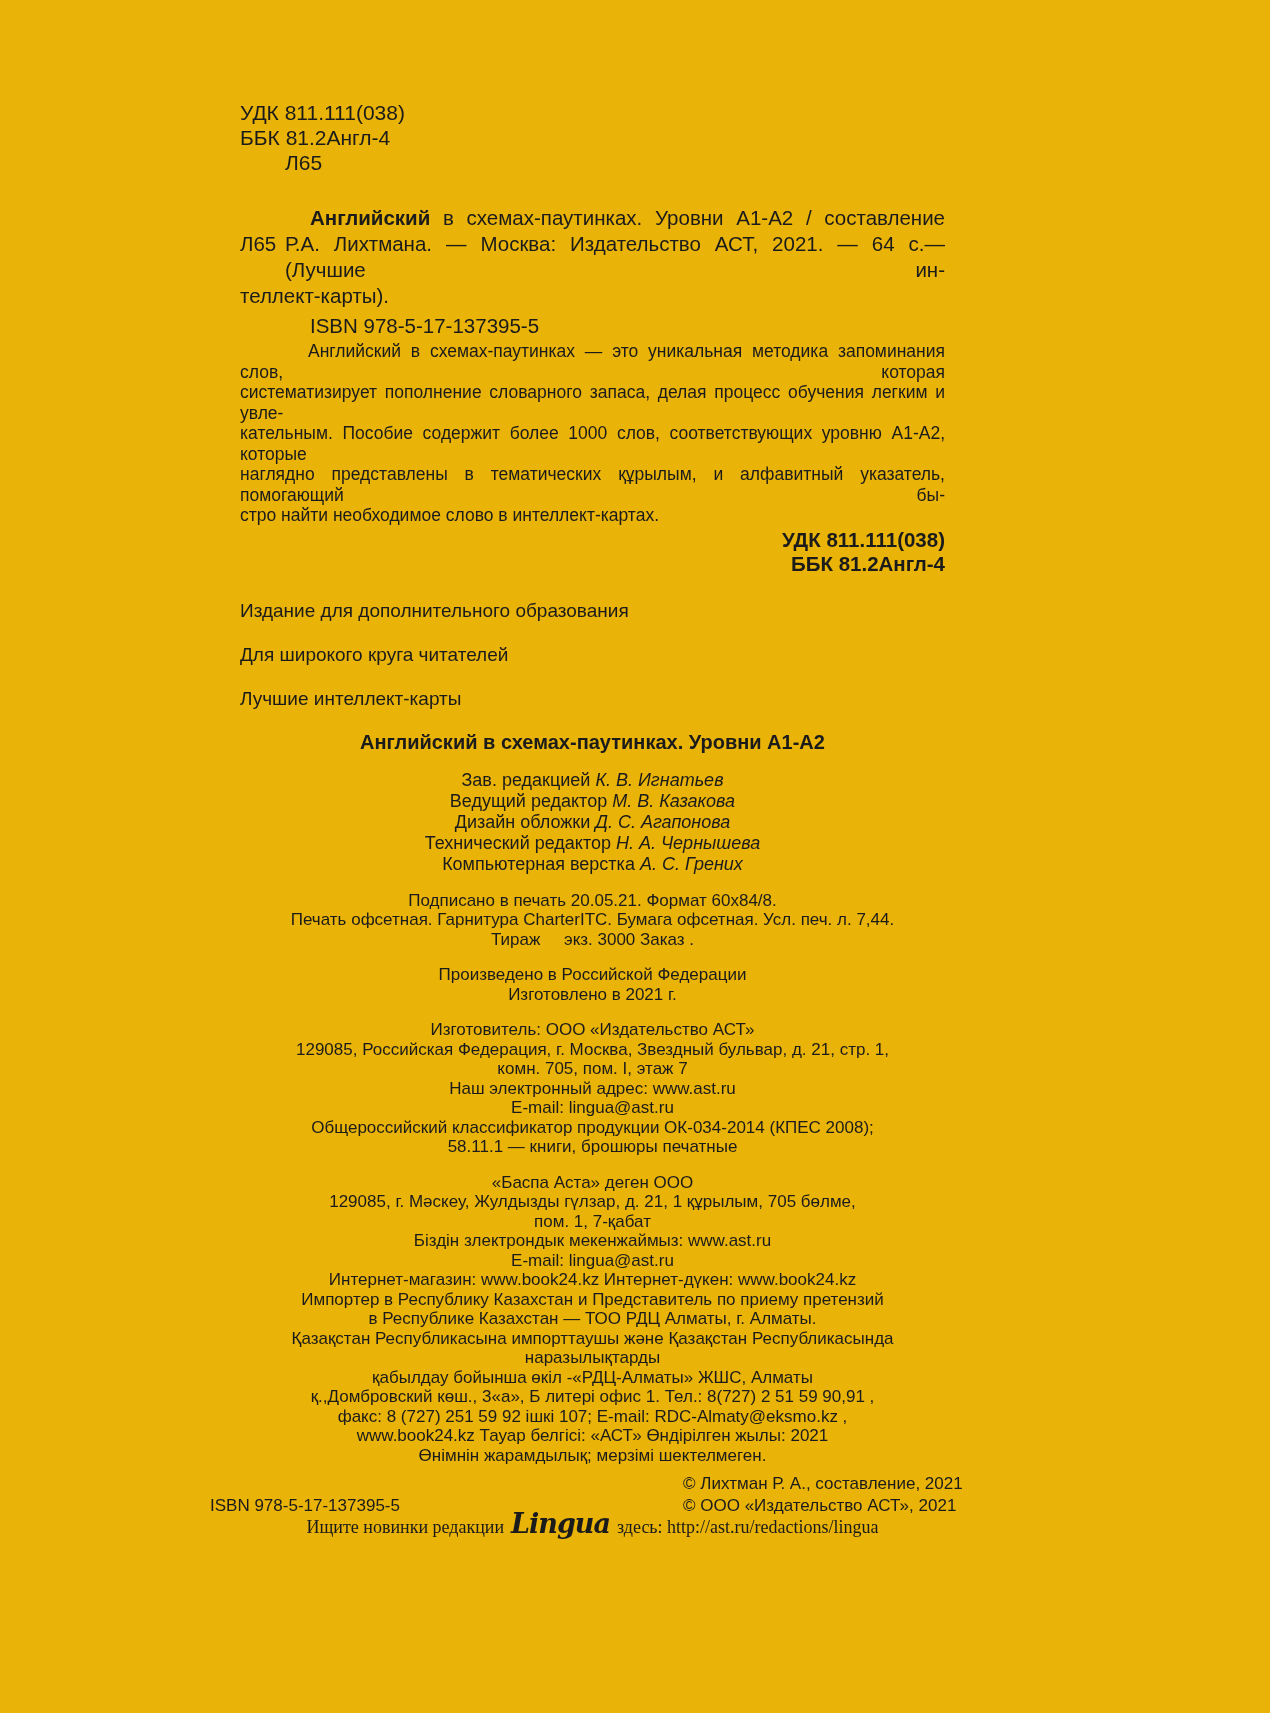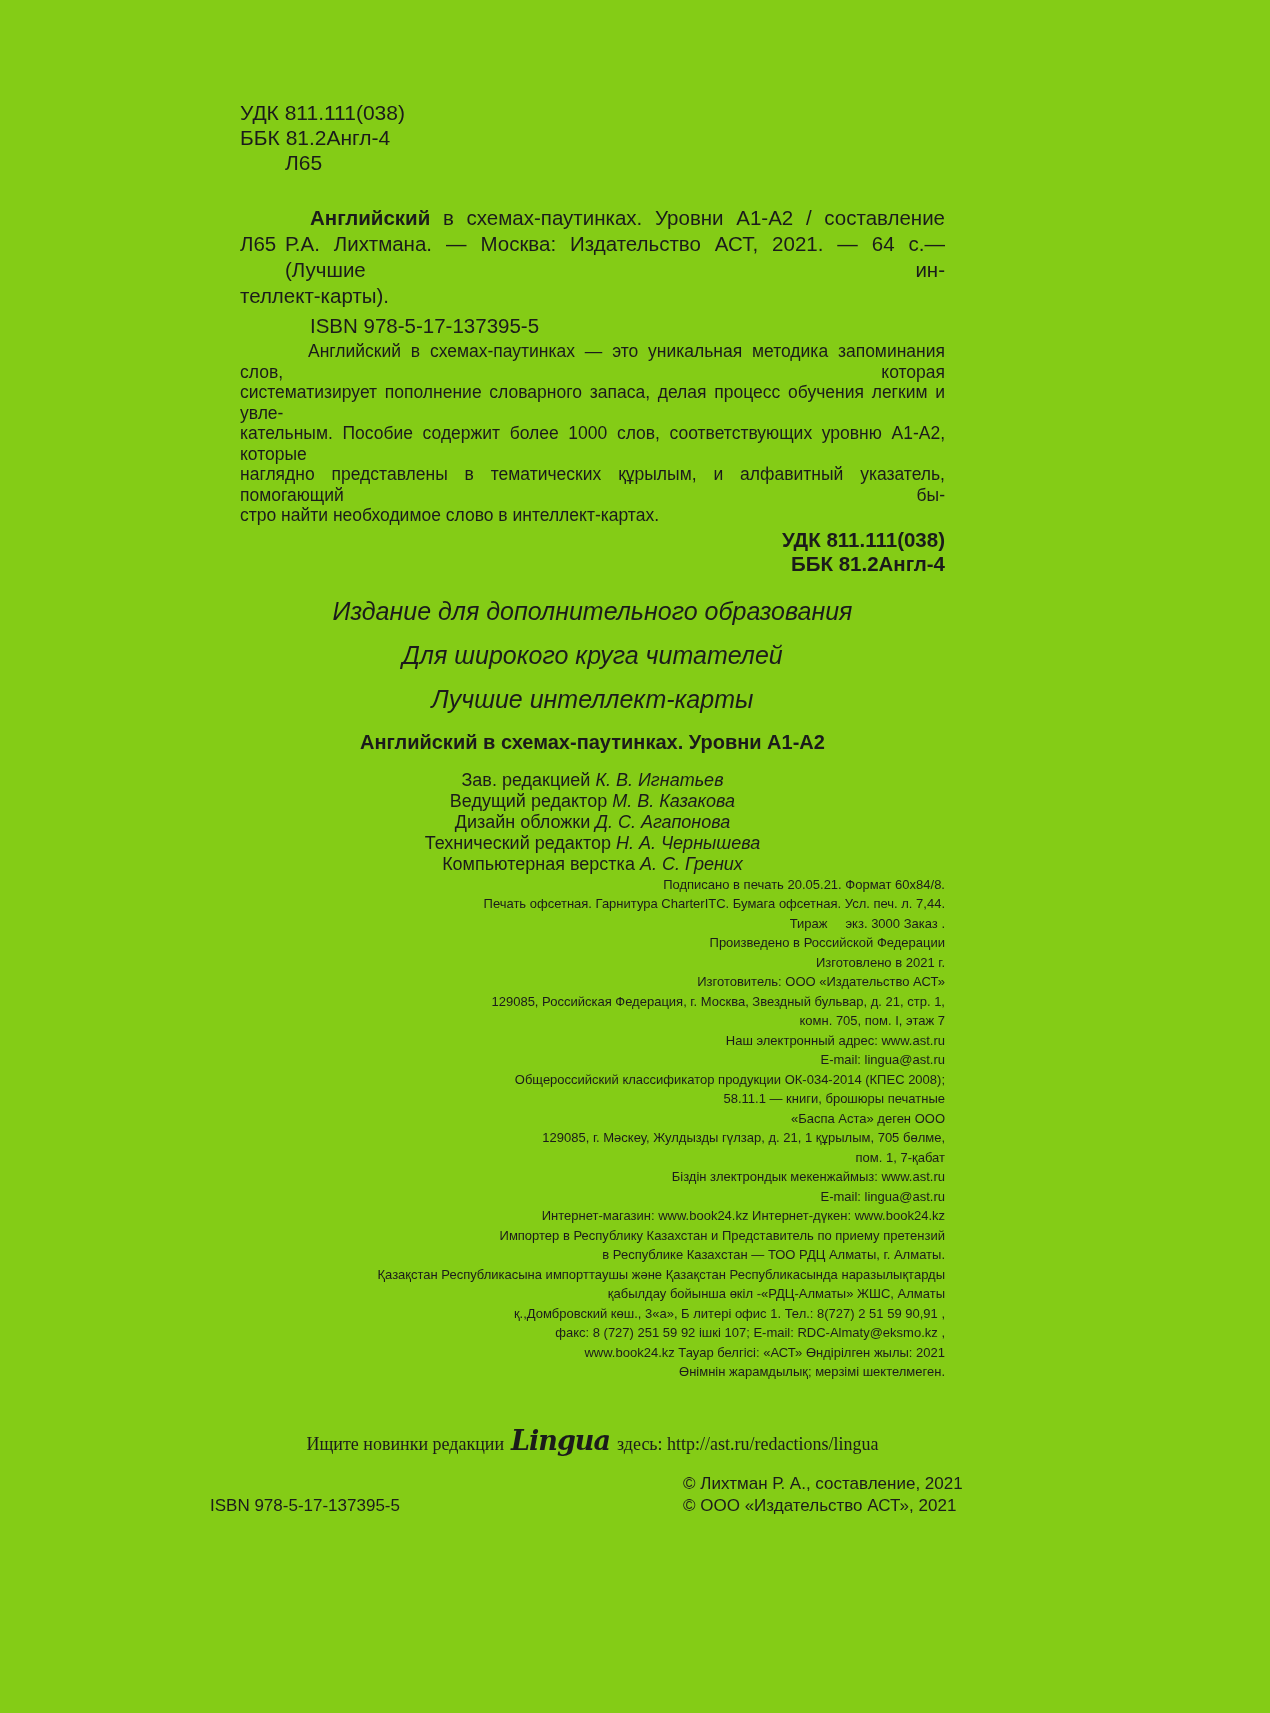--- a/index.html
+++ b/index.html
@@ -1,20 +1,20 @@
 <!DOCTYPE html>
 <html lang="ru"><head>
 <meta charset="utf-8">
 <style>
   html,body{margin:0;padding:0;background:#ffffff;}
   .page{
     position:relative;
     width:1270px;
     height:1713px;
-    background:#84cc16;
+    background:#eab308;
     color:#1b1b1b;
     font-family:"Liberation Sans", sans-serif;
     overflow:hidden;
   }
   .column{
     position:absolute;
     left:240px;
     top:100px;
     width:705px;
   }
@@ -29,29 +29,29 @@
   .cat-l3{}
 
   .isbn-line{margin-top:4px;margin-left:70px;font-size:20.5px;line-height:26px;}
 
   .annotation{margin-top:2px;font-size:17.5px;line-height:20.5px;}
   .ann-just{text-align:justify;text-align-last:justify;}
   .ann-first{text-indent:68px;}
 
   .codes-right{margin-top:2px;text-align:right;font-weight:bold;font-size:20.5px;line-height:24px;}
 
-  .note-italic{margin-top:22px;text-align:center;font-style:italic;font-size:25px;line-height:22px;}
+  .note-italic{margin-top:22px;text-align:left;font-size:19px;line-height:22px;}
   .note-italic.first{margin-top:24px;}
 
   .book-title{margin-top:20px;text-align:center;font-weight:bold;font-size:20px;line-height:24px;}
 
   .credits{margin-top:16px;text-align:center;font-size:18px;line-height:21px;}
   .credits .name{font-style:italic;}
 
-  .cblock{text-align:right;font-size:13px;line-height:19.5px;}
+  .cblock{margin-top:16px;text-align:center;font-size:17px;line-height:19.5px;}
 
   .lingua-row{margin-top:44px;text-align:center;font-family:"Liberation Serif", serif;font-size:18px;line-height:30px;}
   .lingua-logo{
     font-family:"DejaVu Serif", serif;
     font-style:italic;
     font-weight:bold;
     font-size:27px;
     letter-spacing:-1px;
     margin:0 7px;
   }

